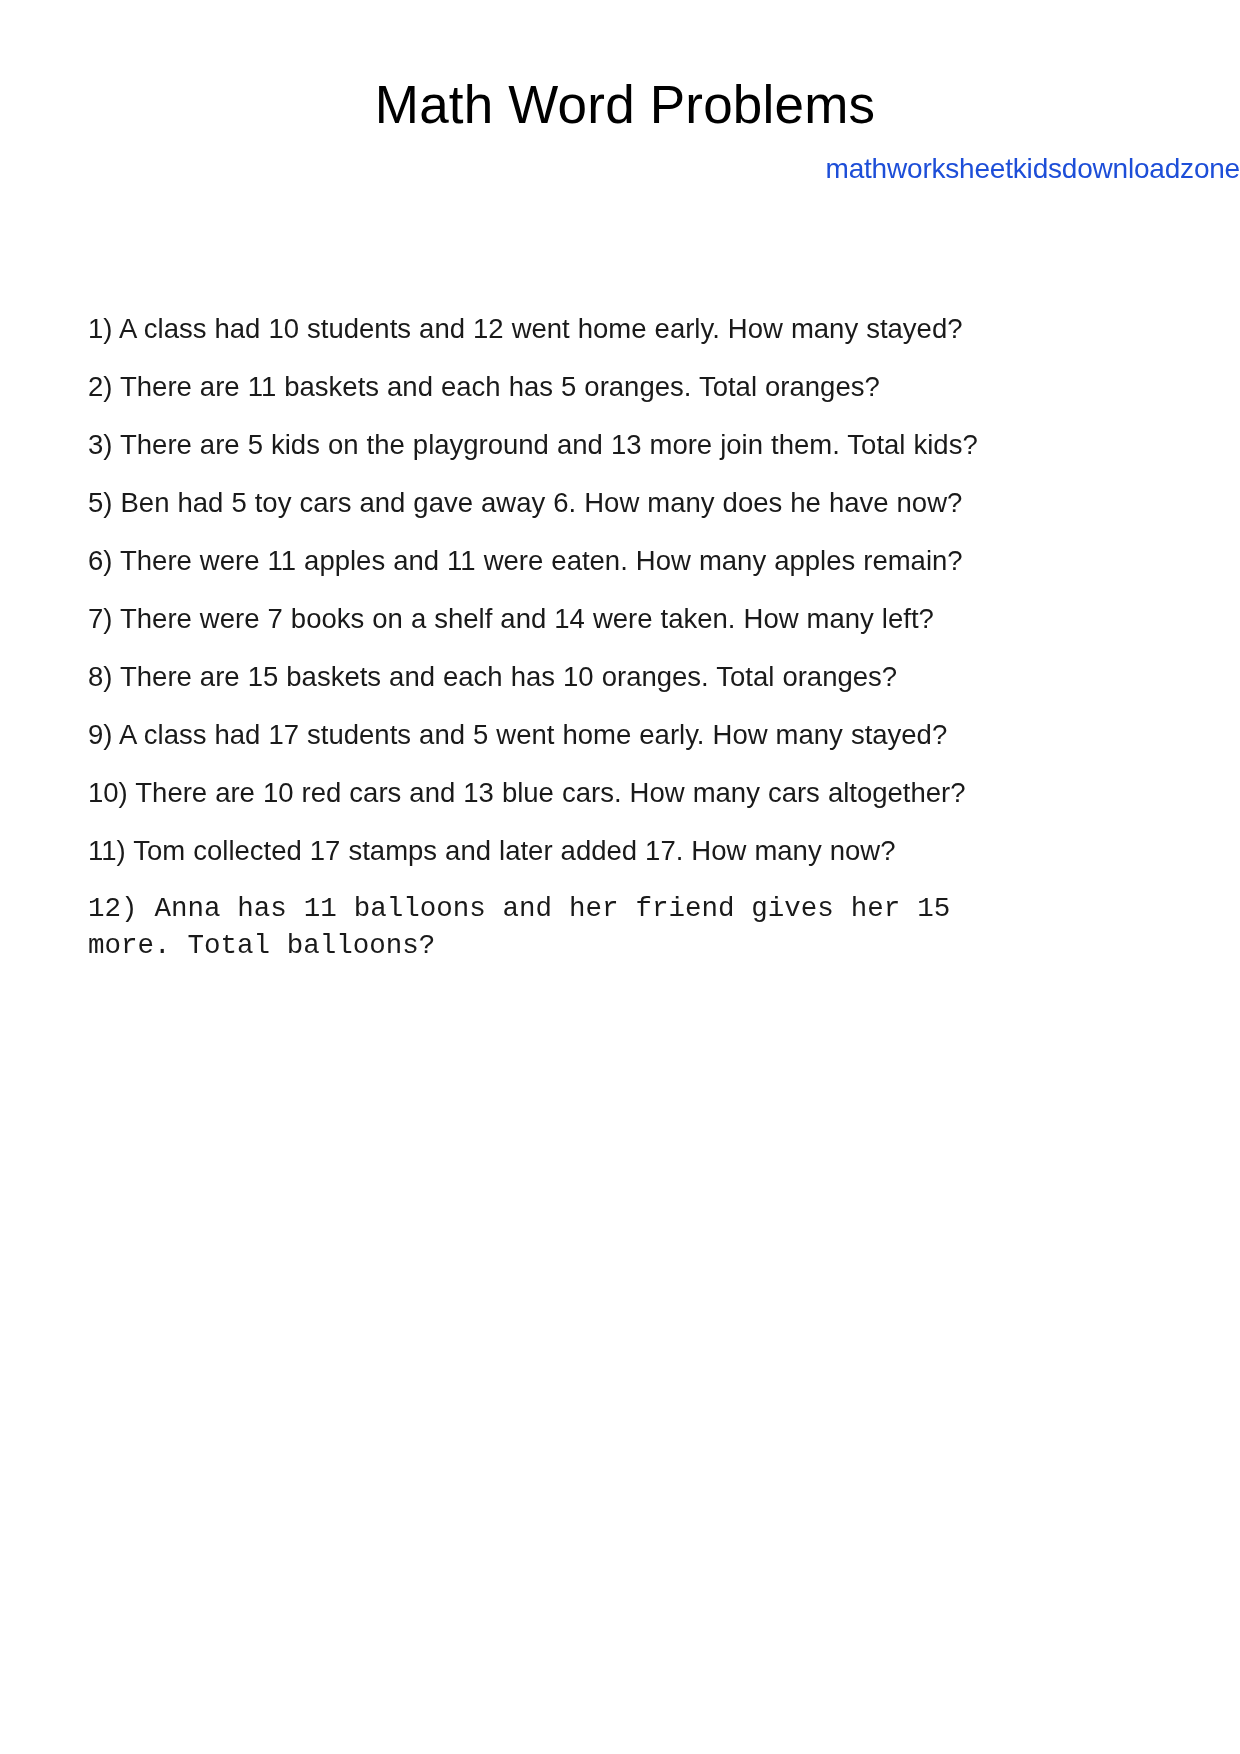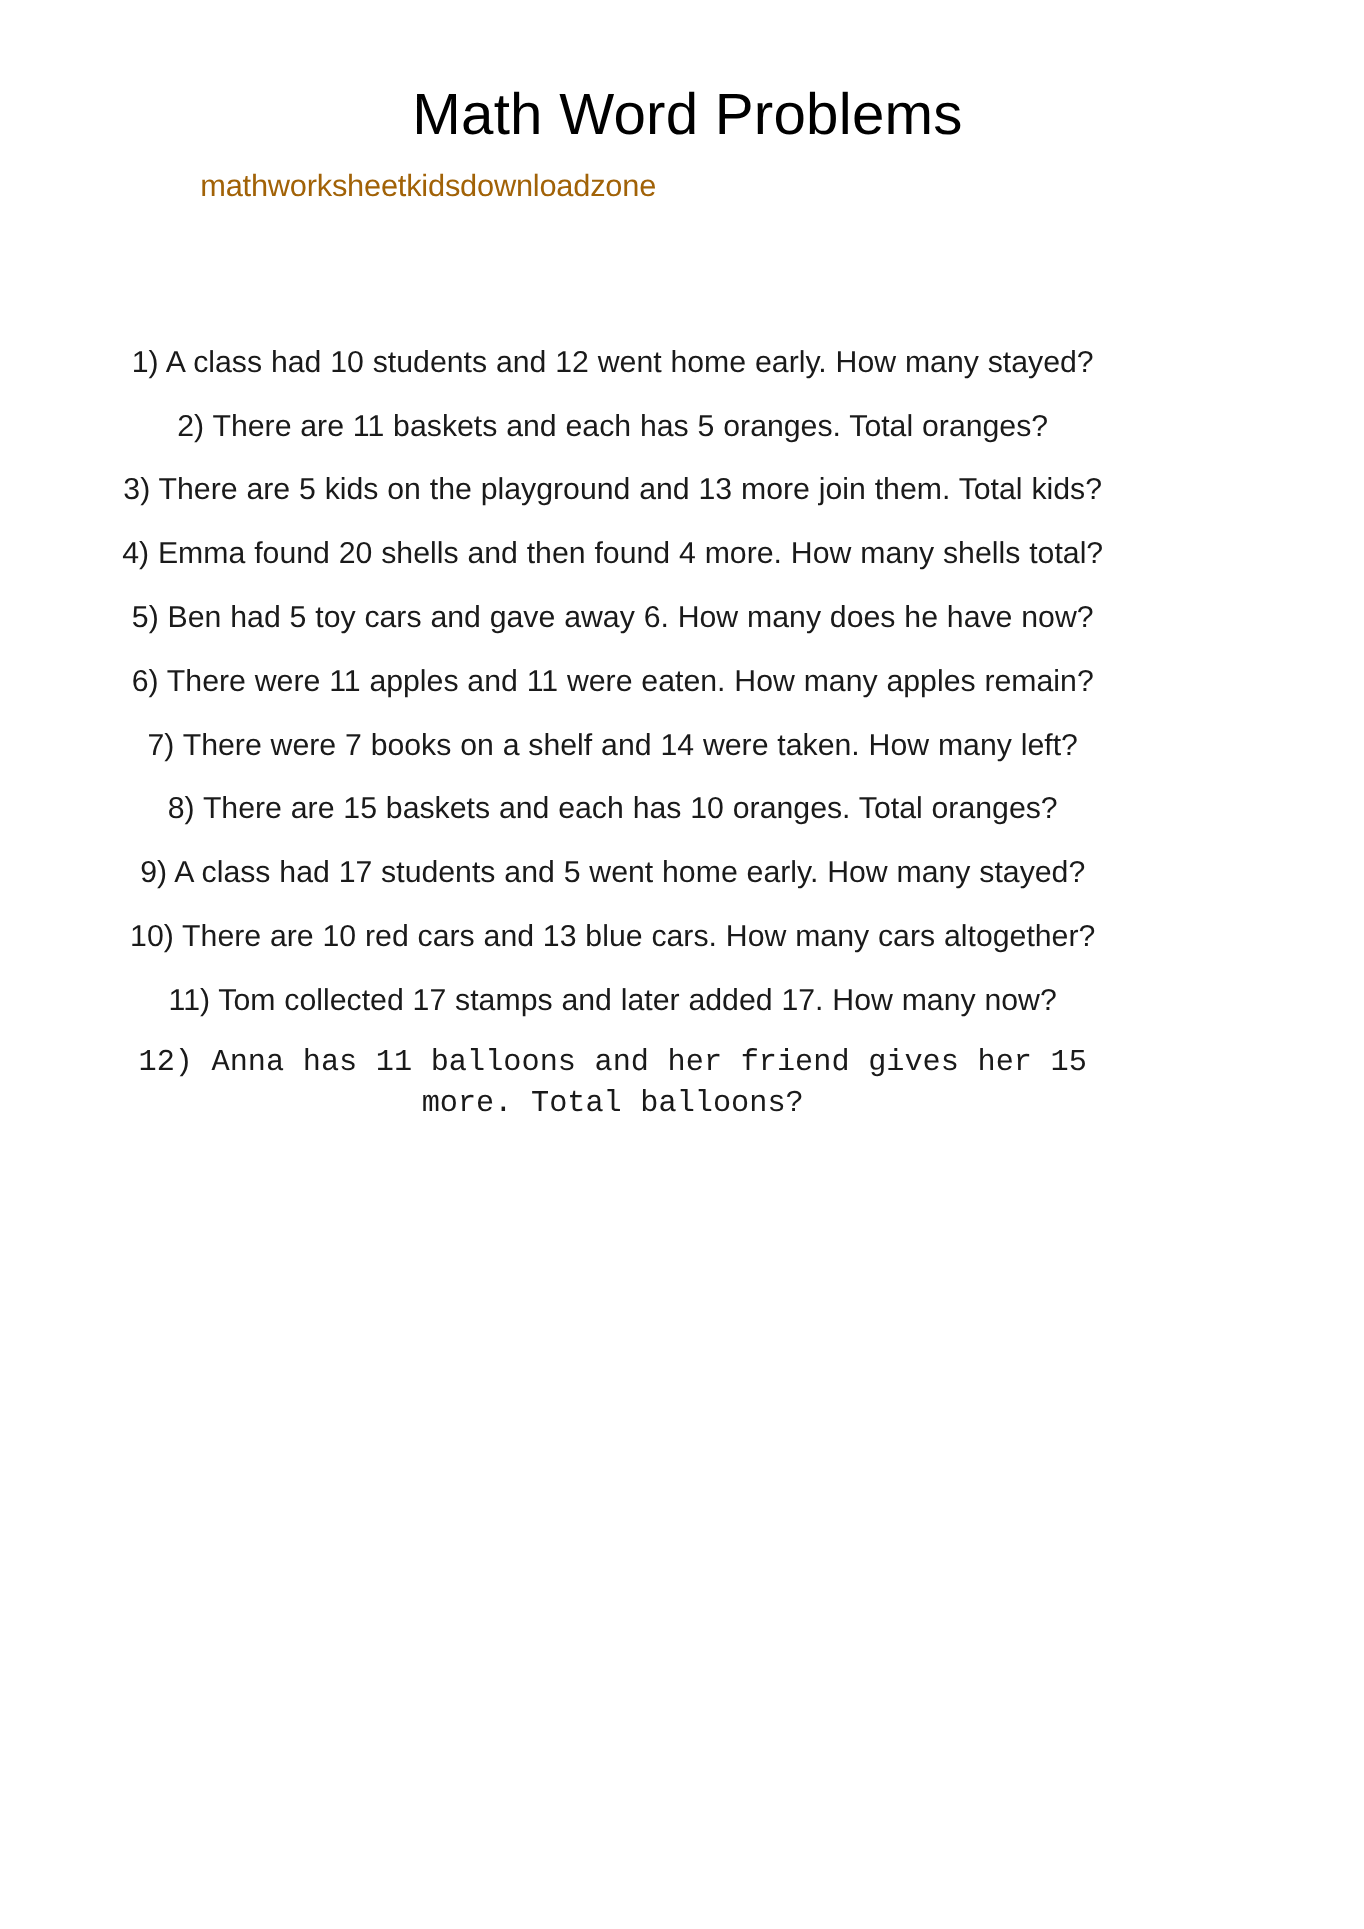--- a/index.html
+++ b/index.html
@@ -32,24 +32,24 @@
     font-size: 53px;
     font-weight: 400;
     color: #000000;
     letter-spacing: 0.2px;
     line-height: 1.1;
     margin: 0;
     padding-left: 10px;
   }
 
   .doc-subtitle {
-    text-align: left;
+    text-align: right;
     font-size: 28px;
     font-weight: 400;
-    color: #a16207;
+    color: #1d4ed8;
     letter-spacing: -0.2px;
     line-height: 1.1;
     margin: 0;
     padding-top: 20px;
     padding-left: 182px;
   }
 
   .problems {
     margin: 0;
     padding: 0;
@@ -58,21 +58,21 @@
     top: 310px;
     left: 88px;
     width: 938px;
   }
 
   .problem {
     font-size: 27.5px;
     line-height: 37px;
     color: #1a1a1a;
     margin: 0 0 21px 0;
-    text-align: center;
+    text-align: left;
     word-spacing: 0.4px;
   }
 
   .problem:last-child {
     margin-bottom: 0;
     font-family: Liberation Mono, monospace;
   }
 </style>
 </head>
 <body>
@@ -81,21 +81,20 @@
 
   <div class="header">
     <h1 class="doc-title">Math Word Problems</h1>
     <div class="doc-subtitle">mathworksheetkidsdownloadzone</div>
   </div>
 
   <ol class="problems">
     <li class="problem">1) A class had 10 students and 12 went home early. How many stayed?</li>
     <li class="problem">2) There are 11 baskets and each has 5 oranges. Total oranges?</li>
     <li class="problem">3) There are 5 kids on the playground and 13 more join them. Total kids?</li>
-    <li class="problem">4) Emma found 20 shells and then found 4 more. How many shells total?</li>
     <li class="problem">5) Ben had 5 toy cars and gave away 6. How many does he have now?</li>
     <li class="problem">6) There were 11 apples and 11 were eaten. How many apples remain?</li>
     <li class="problem">7) There were 7 books on a shelf and 14 were taken. How many left?</li>
     <li class="problem">8) There are 15 baskets and each has 10 oranges. Total oranges?</li>
     <li class="problem">9) A class had 17 students and 5 went home early. How many stayed?</li>
     <li class="problem">10) There are 10 red cars and 13 blue cars. How many cars altogether?</li>
     <li class="problem">11) Tom collected 17 stamps and later added 17. How many now?</li>
     <li class="problem">12) Anna has 11 balloons and her friend gives her 15 more. Total balloons?</li>
   </ol>
 

